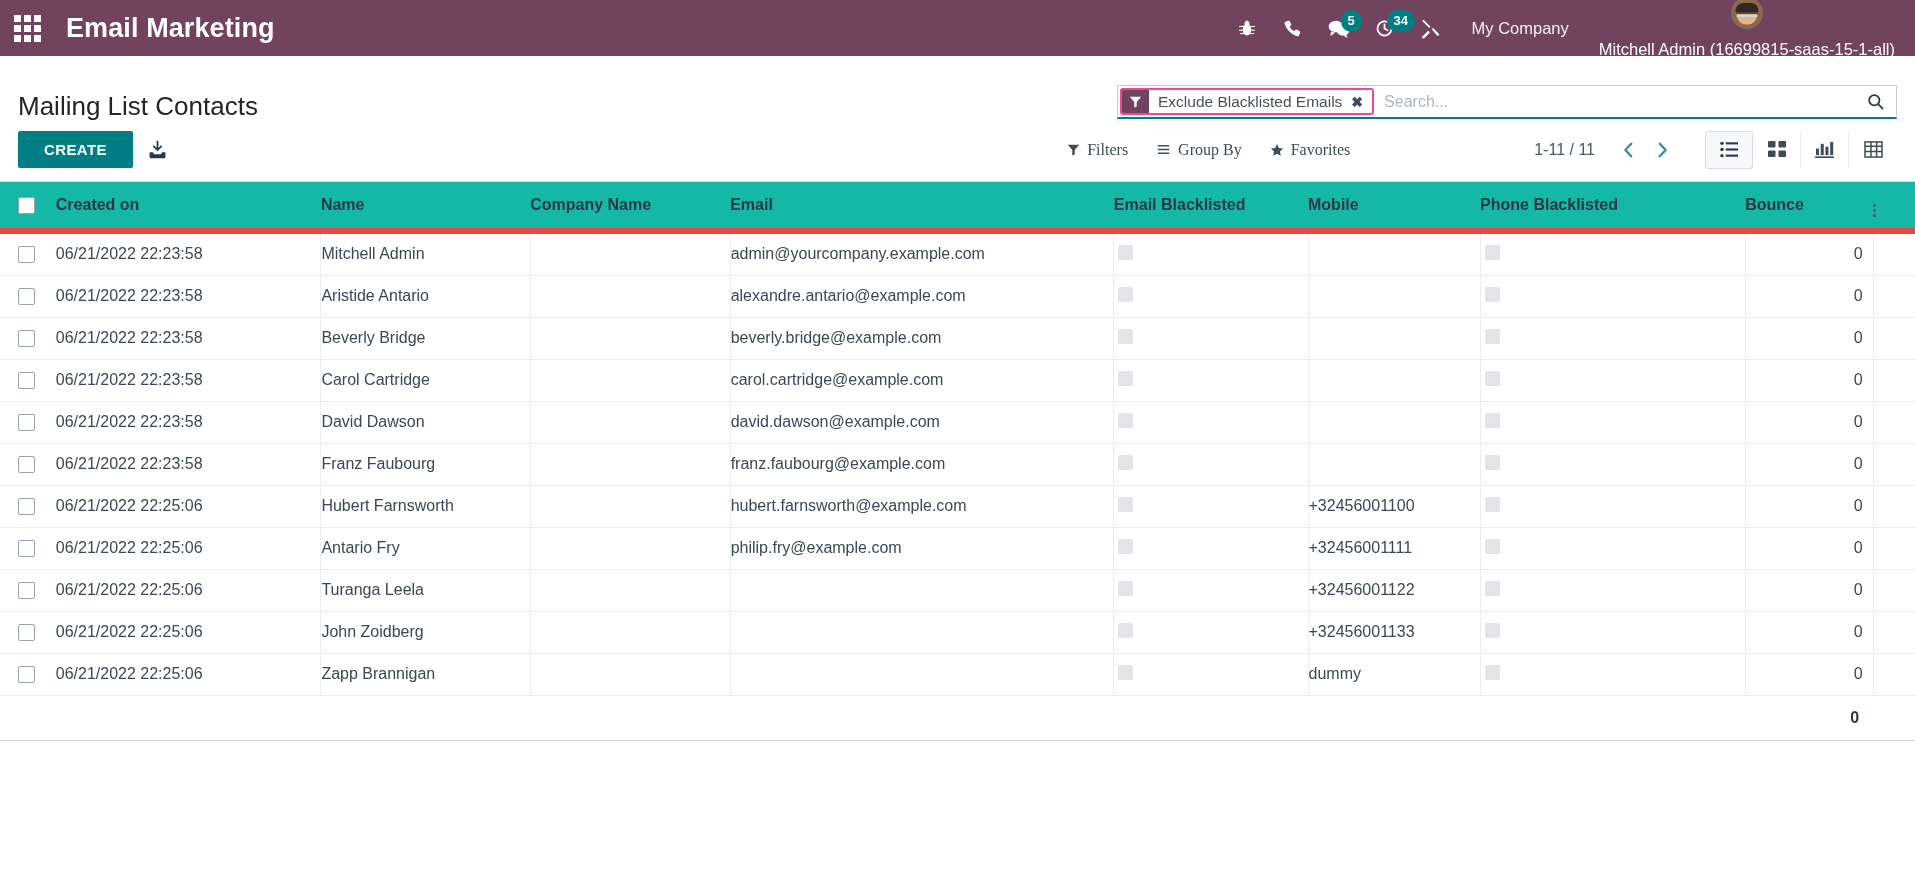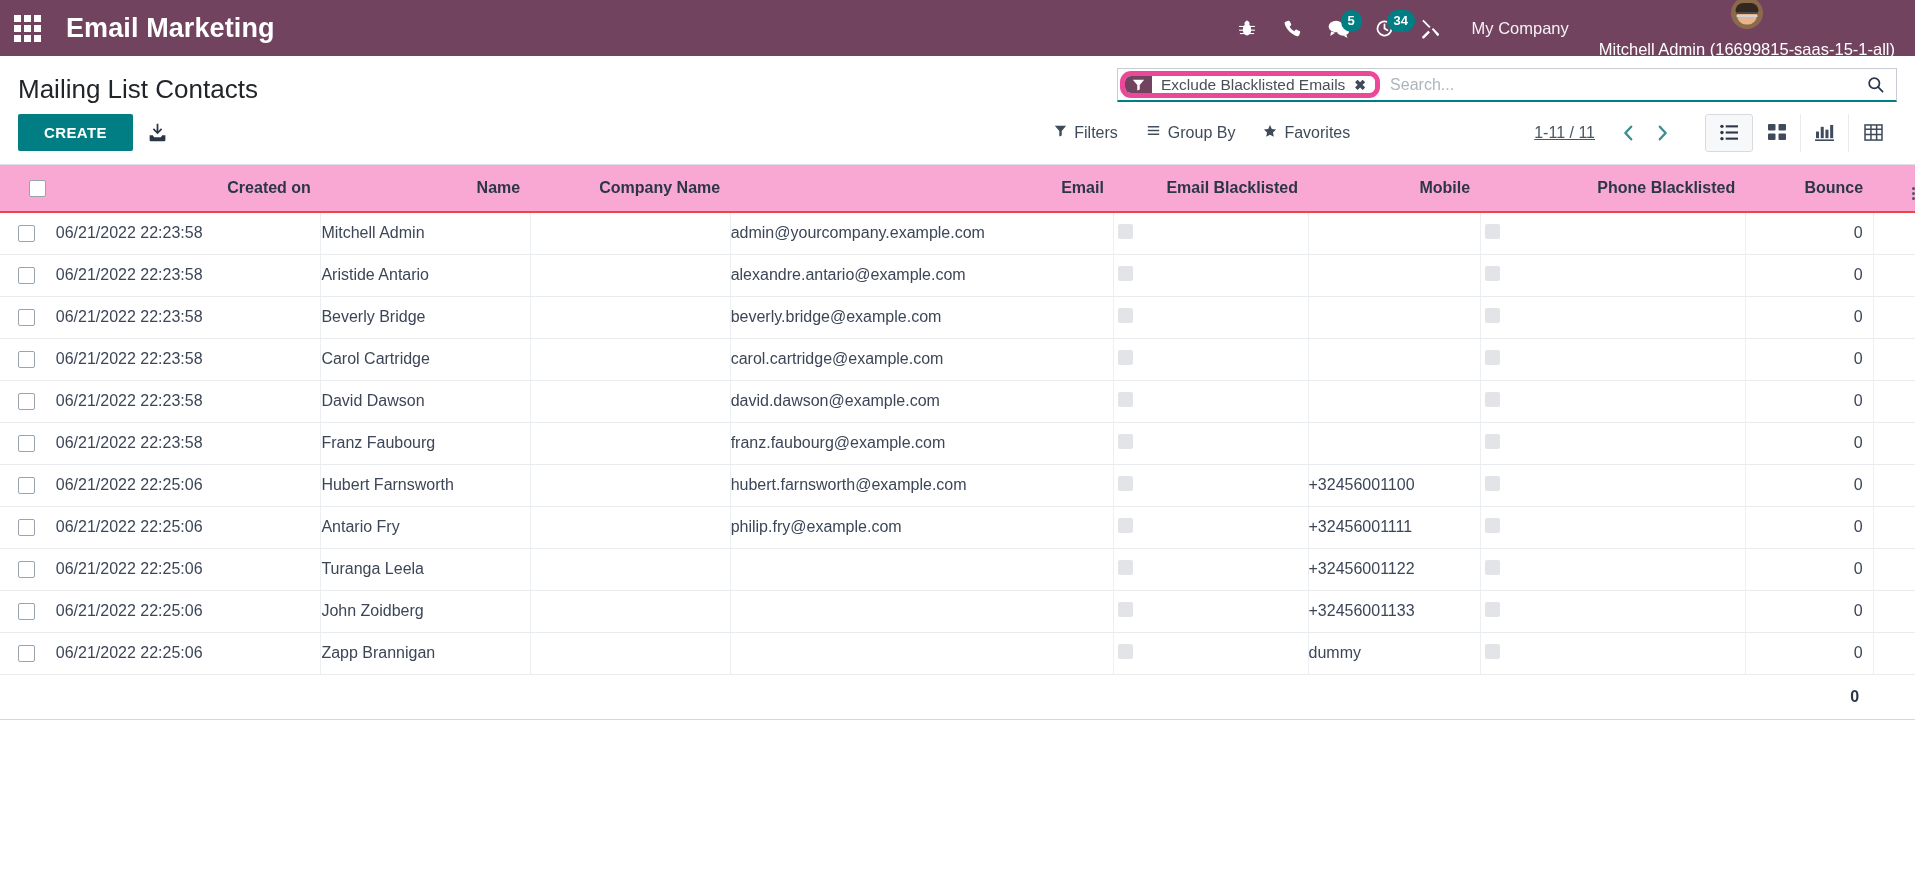--- a/index.html
+++ b/index.html
@@ -124,21 +124,21 @@
   
   .control-panel {
     background: #ffffff;
     border-bottom: 1px solid #dee2e6;
     padding: 0 18px;
     position: relative;
   }
   .cp-row-1 {
     display: flex;
     align-items: flex-start;
-    padding-top: 12px;
+    padding-top: 29px;
   }
   .page-title {
     font-size: 26px;
     color: #212529;
     font-weight: normal;
     line-height: 1.25;
     padding-top: 5px;
     flex: none;
   }
   .search-area {
@@ -152,22 +152,22 @@
     border: 1px solid #c8ccd2;
     border-bottom: 2px solid #017e84;
     background: #ffffff;
     height: 34px;
     padding-right: 4px;
   }
   .facet {
     display: flex;
     align-items: stretch;
     margin: 2px 0 2px 2px;
-    border: 5px solid #ec4899;
-    border-radius: 11px;
+    border: 2px solid #ec4899;
+    border-radius: 3px;
     overflow: hidden;
     flex: none;
     max-height: 28px;
   }
   .facet-icon {
     background: #71435f;
     color: #ffffff;
     display: flex;
     align-items: center;
     justify-content: center;
@@ -234,34 +234,35 @@
     color: #2b3647;
     cursor: pointer;
     display: flex; align-items: center;
   }
   .cp-right {
     margin-left: auto;
     display: flex;
     align-items: center;
   }
   .dropdown-toggle {
-    display: flex; gap: 7px;
+    display: flex; align-items: center; gap: 7px;
     font-size: 16px;
     color: #3f4b5b;
     padding: 6px 14px;
     cursor: pointer;
     white-space: nowrap;
+    font-family: Liberation Serif, serif;
   }
   .pager {
     display: flex; align-items: center; gap: 4px;
     margin-left: 170px;
     color: #4b5563;
     font-size: 16px;
   }
-  .pager-value { padding-right: 14px; white-space: nowrap; text-decoration: underline; }
+  .pager-value { padding-right: 14px; white-space: nowrap; }
   .pager-btn {
     width: 30px; height: 30px;
     display: flex; align-items: center; justify-content: center;
     color: #3c8d91;
     cursor: pointer;
   }
   .view-switcher {
     display: flex;
     margin-left: 28px;
     border: 1px solid #d7dade;
@@ -289,26 +290,26 @@
   }
   table.listview {
     width: 100%;
     border-collapse: collapse;
     font-size: 16px;
     table-layout: fixed;
   }
   table.listview thead th {
     font-weight: bold;
     color: #2b3647;
-    text-align: right;
+    text-align: left;
     padding: 11px 10px 11px 0;
-    border-bottom: 2px solid #ef4444;
+    border-bottom: 6px solid #ef4444;
     font-size: 16px;
     white-space: nowrap;
-    background: #f9a8d4;
+    background: #14b8a6;
   }
   table.listview tbody td {
     padding: 11px 10px 11px 0;
     border-bottom: 1px solid #e9ecef;
     border-right: 1px solid #eceff1;
     color: #3c4657;
     white-space: nowrap;
     overflow: hidden;
     text-overflow: ellipsis;
   }

